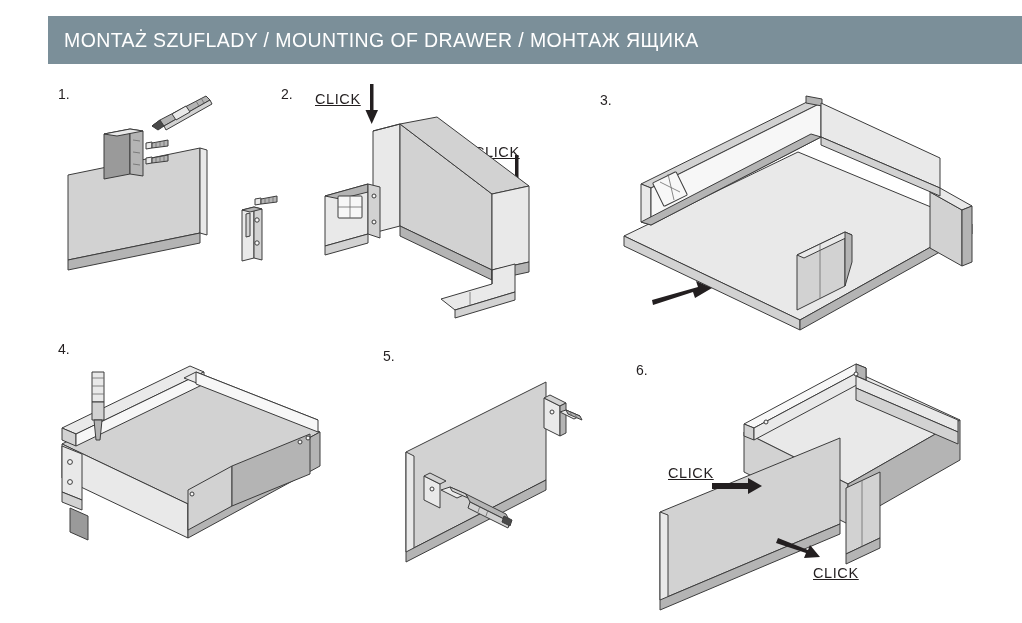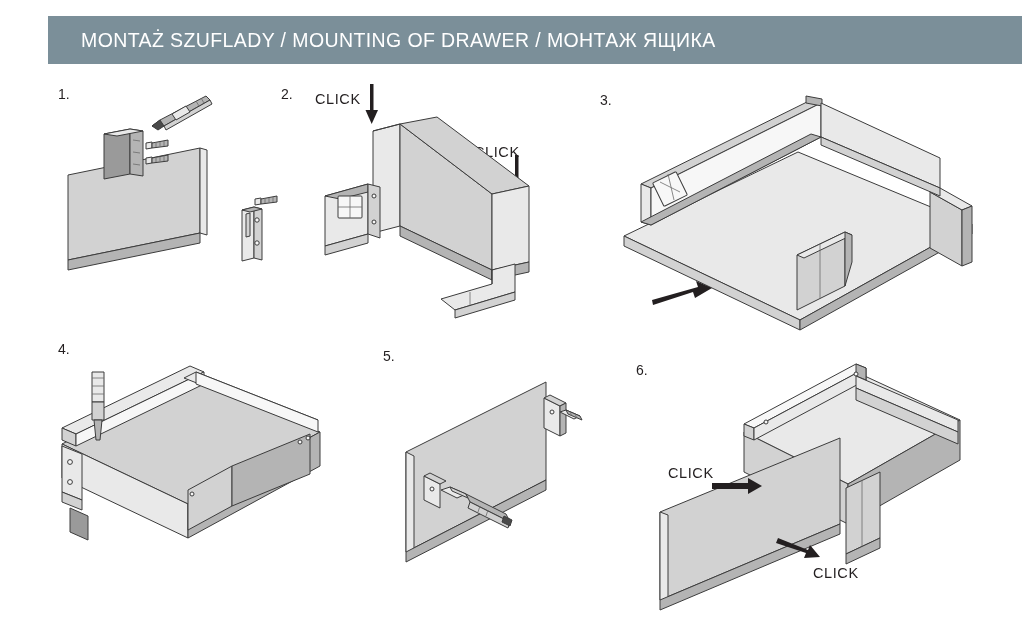--- a/index.html
+++ b/index.html
@@ -26,21 +26,21 @@
   .header-bar {
     position: absolute;
     left: 48px;
     top: 16px;
     width: 974px;
     height: 48px;
     background: #7b8f99;
     display: flex;
     align-items: center;
     box-sizing: border-box;
-    padding-left: 33px;
+    padding-left: 16px;
   }
   .header-title {
     color: #ffffff;
     font-size: 19.5px;
     letter-spacing: 0.4px;
     white-space: nowrap;
   }
 
   
   .step-num {
@@ -49,20 +49,21 @@
     color: #231f20;
   }
 
   
   .click-label {
     position: absolute;
     font-size: 14.5px;
     color: #231f20;
     letter-spacing: 0.6px;
     white-space: nowrap;
+    text-decoration: underline;
   }
 
   
   #art {
     position: absolute;
     left: 0;
     top: 0;
     width: 1022px;
     height: 623px;
     pointer-events: none;

